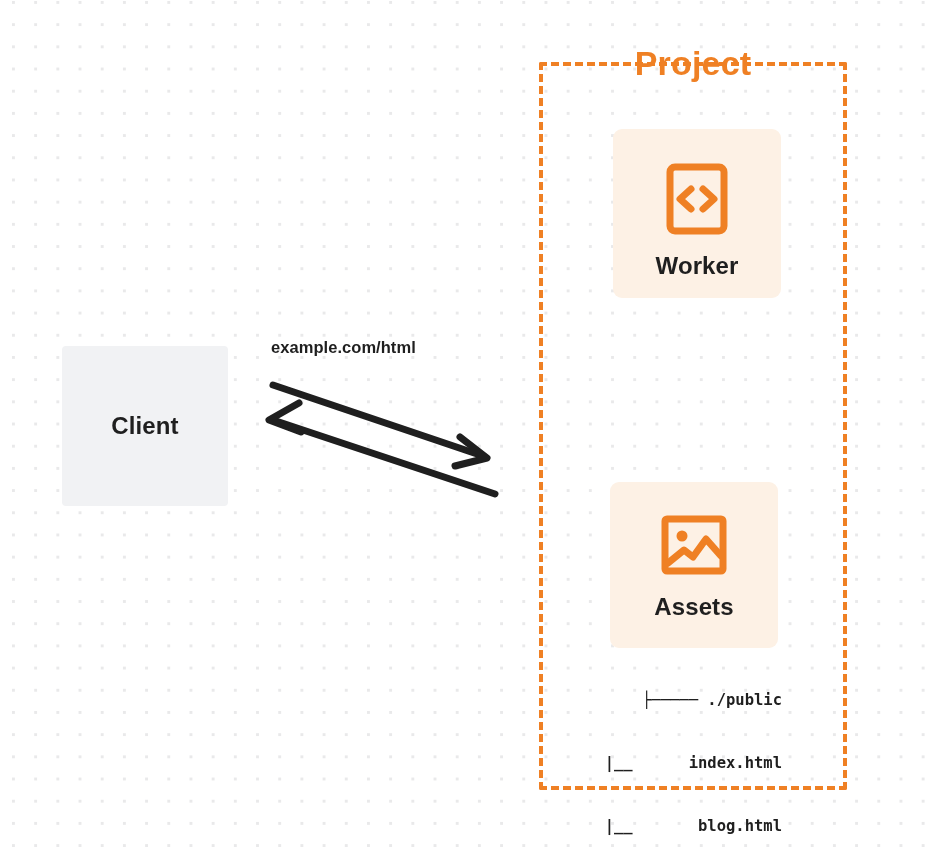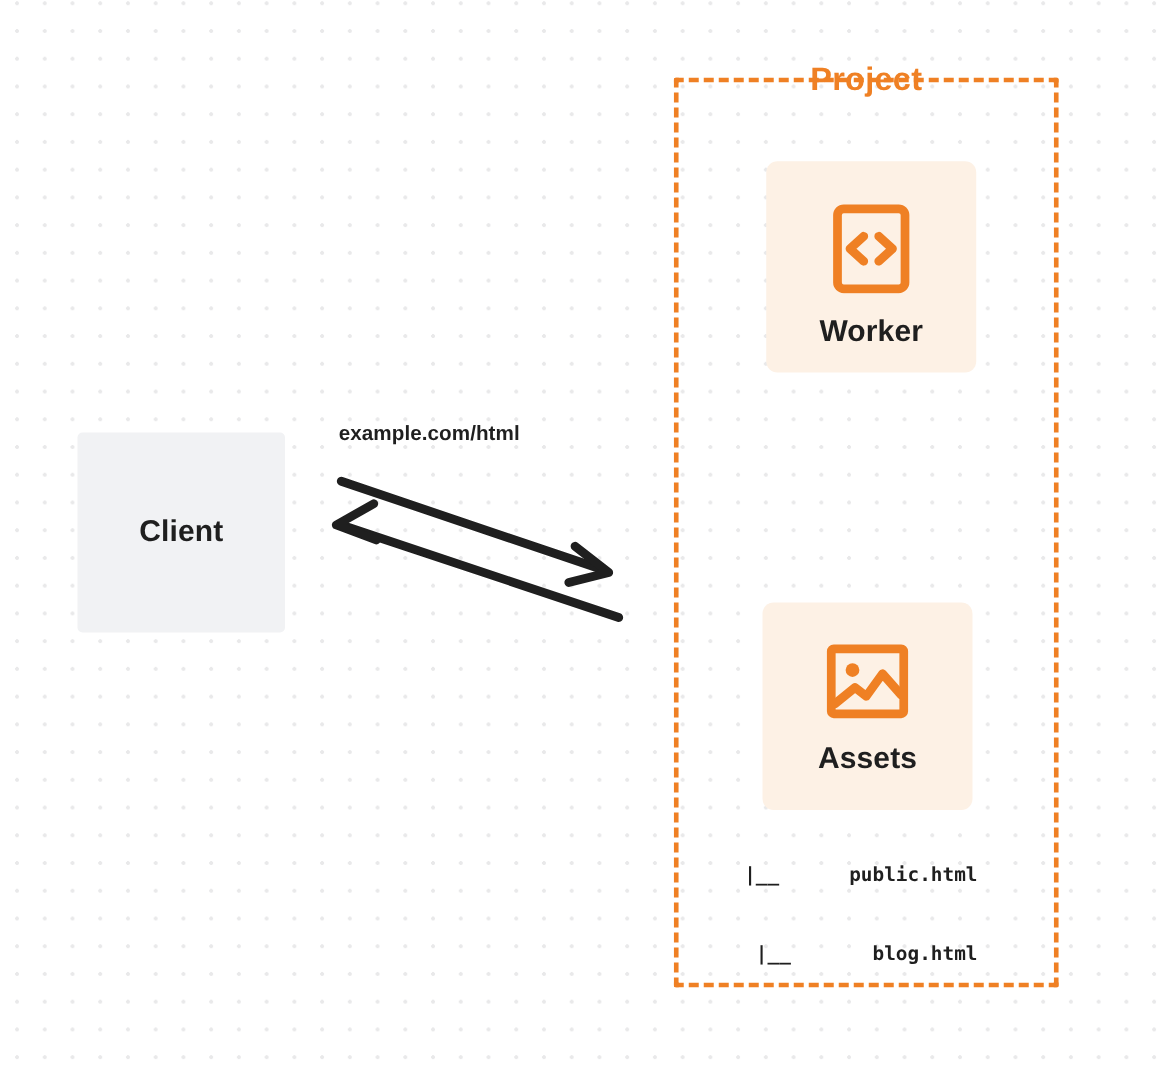--- a/index.html
+++ b/index.html
@@ -37,21 +37,21 @@
     border-radius: 2px;
     box-sizing: border-box;
   }
   #project-label {
     position: absolute;
     left: 539px;
     top: 48px;
     width: 308px;
     text-align: center;
     color: #ef8024;
-    font-size: 26px;
+    font-size: 34px;
     font-weight: 700;
     letter-spacing: 0.2px;
     line-height: 30px;
     white-space: nowrap;
   }
 
   
   .service-card {
     position: absolute;
     background-color: #fdf1e5;
@@ -177,21 +177,22 @@
       <svg viewBox="0 0 66 62" width="66" height="62" xmlns="http://www.w3.org/2000/svg">
         <rect x="4" y="5" width="58" height="52" rx="2" ry="2" fill="none" stroke="#ef8024" stroke-width="7"></rect>
         <circle cx="21" cy="22" r="5.5" fill="#ef8024"></circle>
         <polyline points="7,49 23,36 32,43 45,25 60,42" fill="none" stroke="#ef8024" stroke-width="7" stroke-linecap="round" stroke-linejoin="round"></polyline>
       </svg>
     </span>
     <span class="service-label">Assets</span>
   </div>
 
   <div id="assets-file-tree">
-    <span class="tree-line">|__      public.html</span>
+    <span class="tree-line">├───── ./public</span>
+    <span class="tree-line">|__      index.html</span>
     <span class="tree-line">|__       blog.html</span>
     
   </div>
 
   <div id="client-card">
     <span id="client-label">Client</span>
   </div>
 
   <div id="connection-label">example.com/html</div>
 

